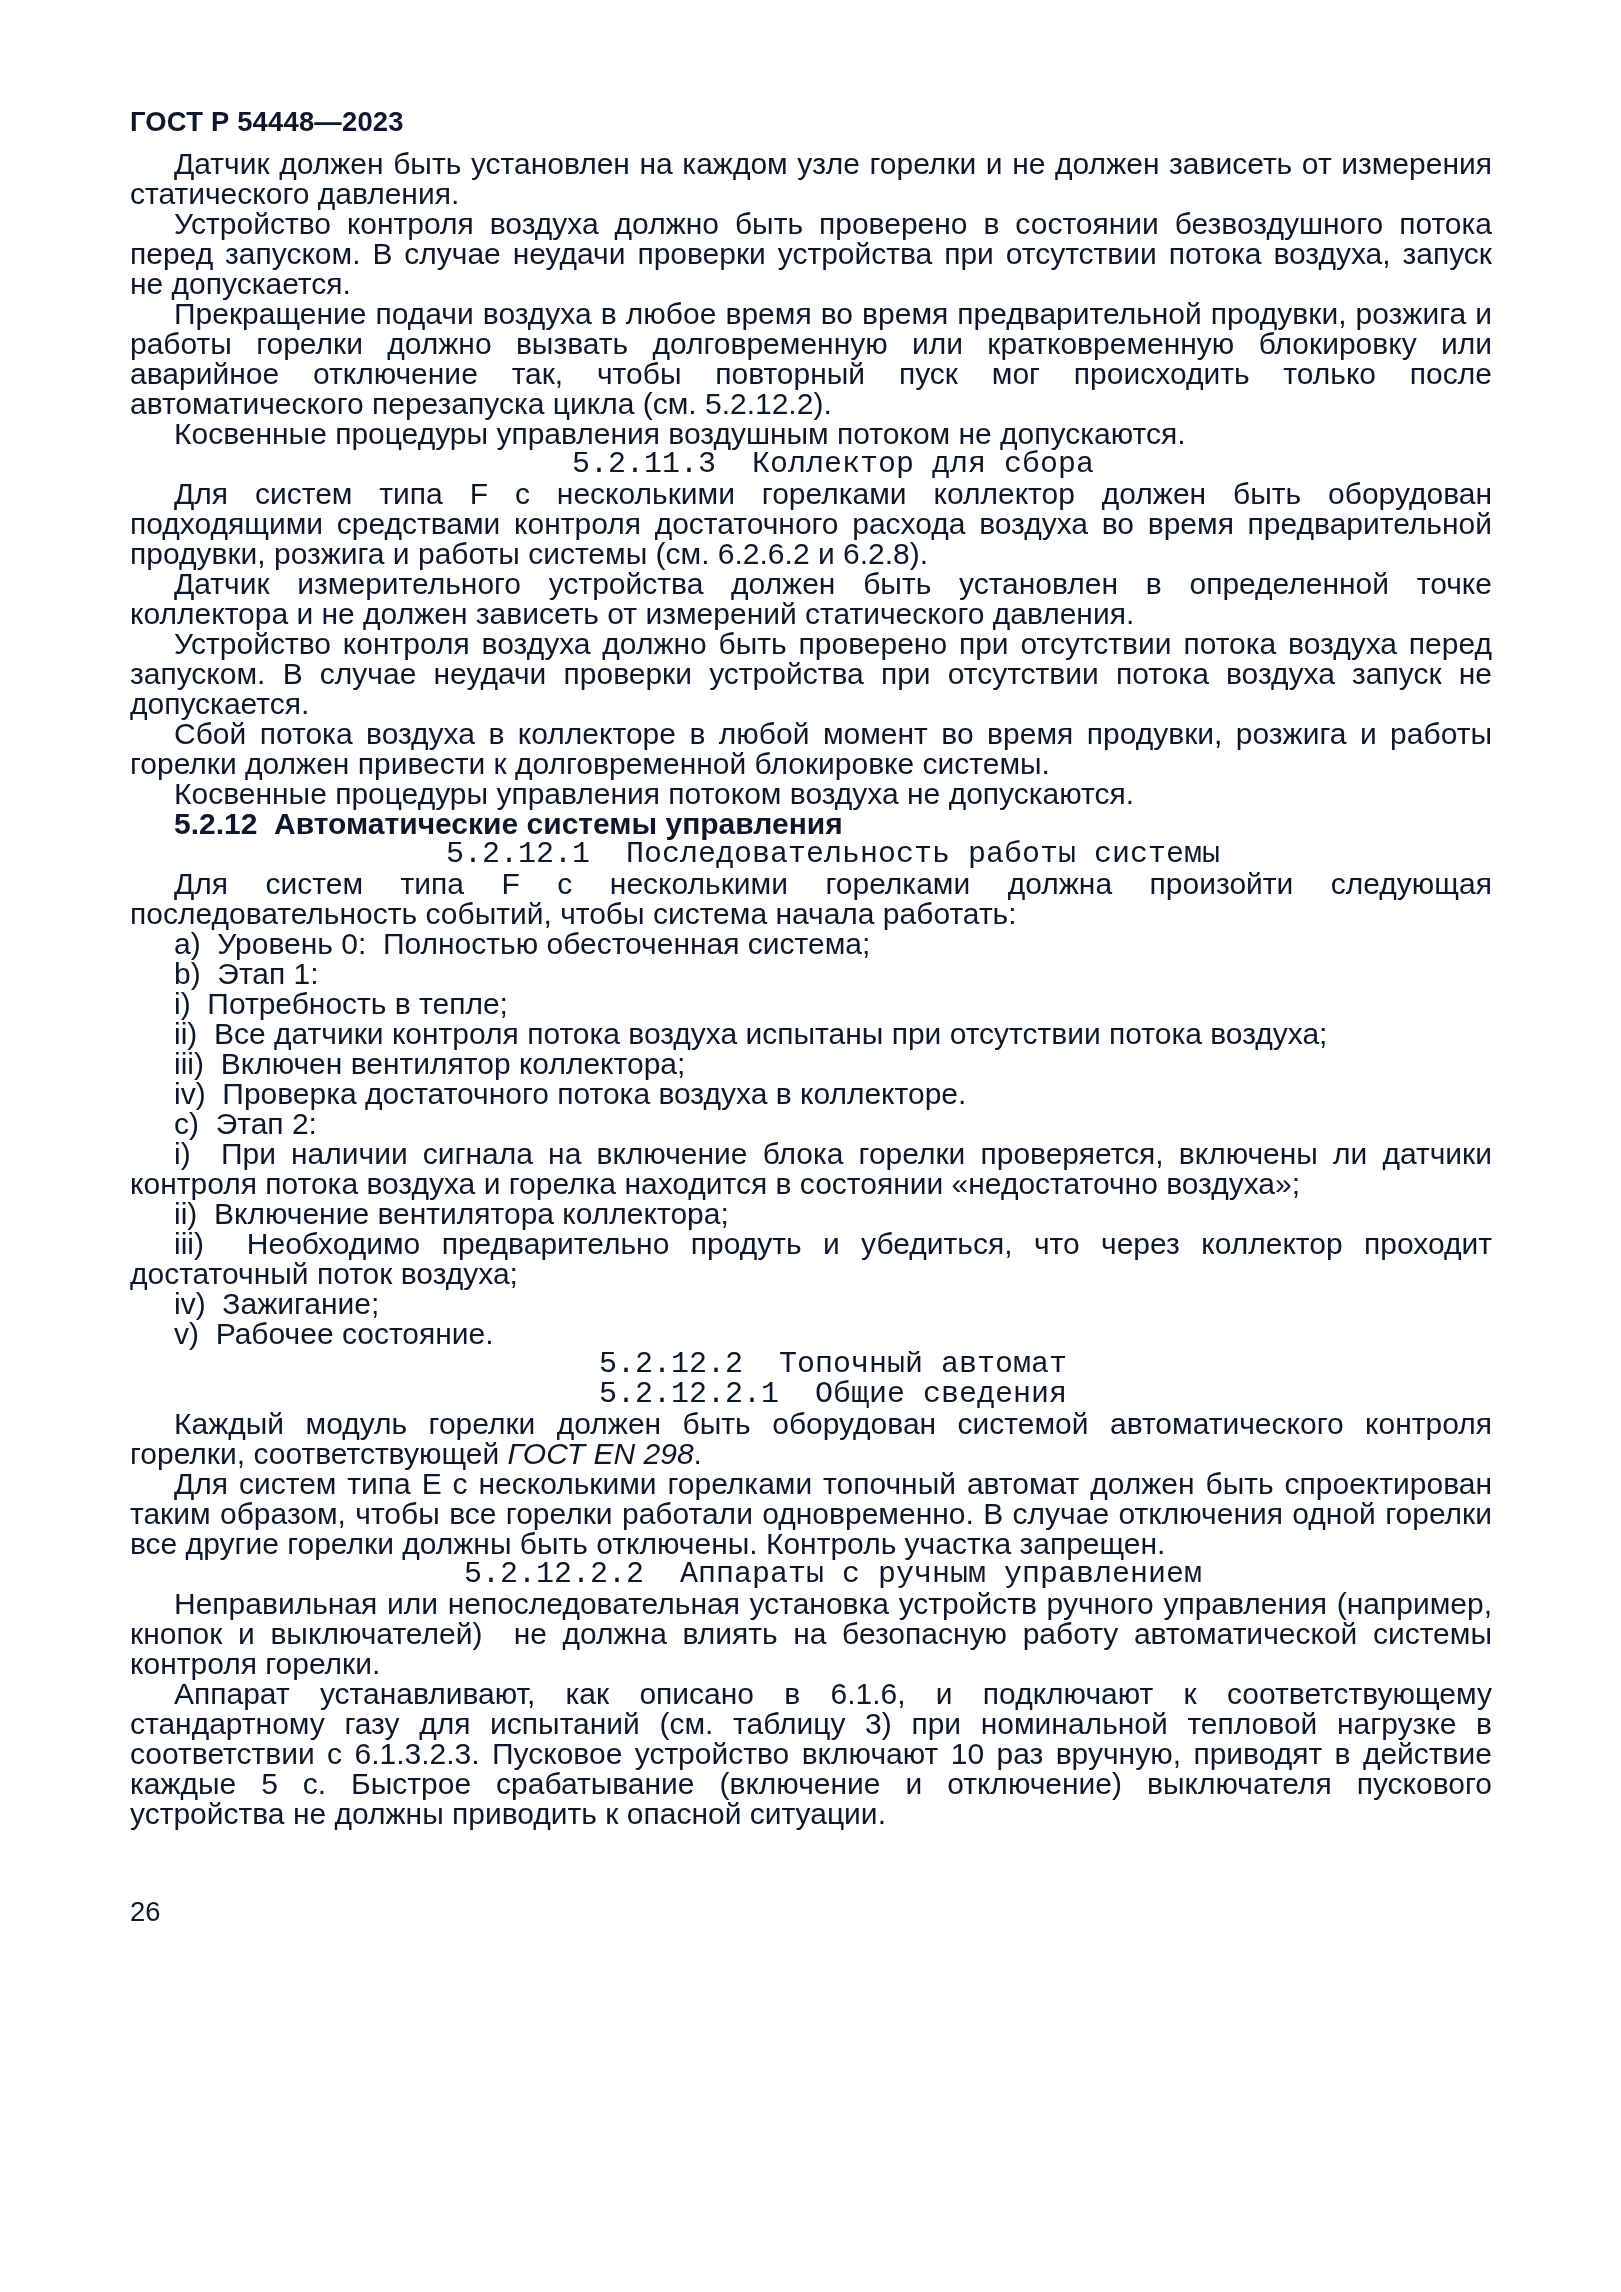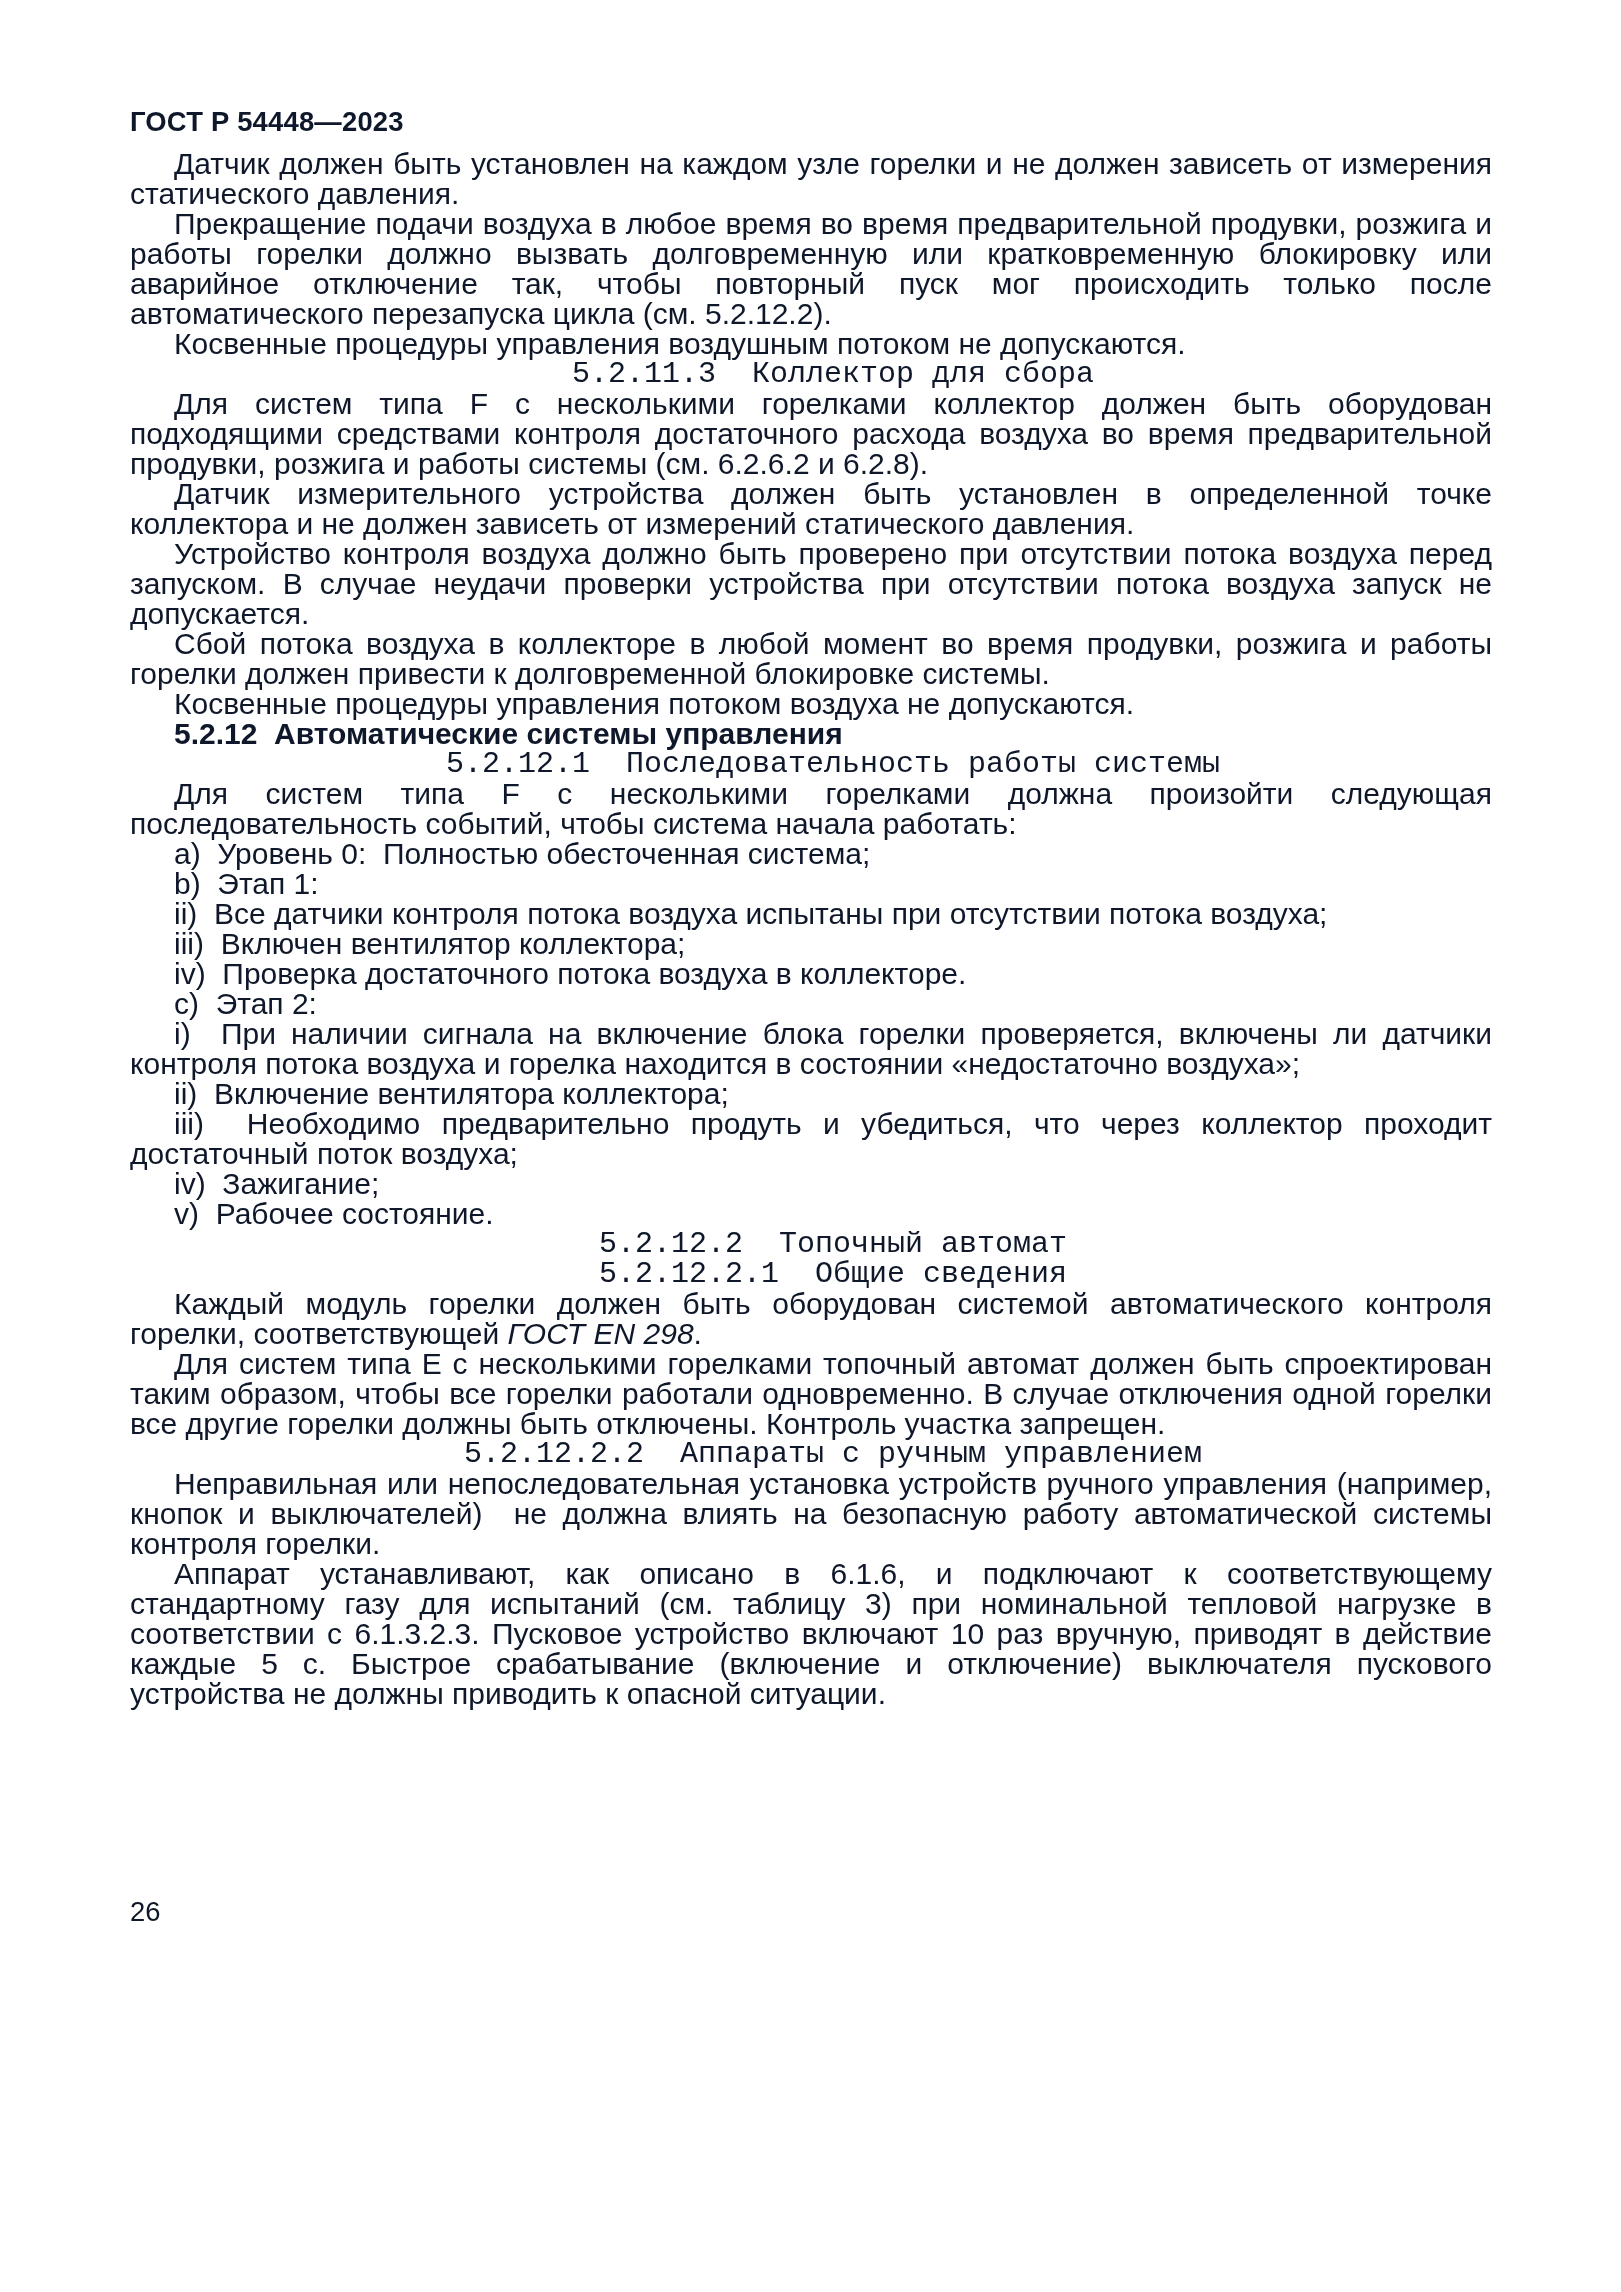--- a/index.html
+++ b/index.html
@@ -60,33 +60,35 @@
   </style>
 </head>
 <body>
 
 <div class="page">
 
   <div class="header">ГОСТ Р 54448—2023</div>
 
   <div class="content">
     <p class="body">Датчик должен быть установлен на каждом узле горелки и не должен зависеть от измерения статического давления.</p>
+    <p class="body">Устройство контроля воздуха должно быть проверено в состоянии безвоздушного потока перед запуском. В случае неудачи проверки устройства при отсутствии потока воздуха, запуск не допускается.</p>
     <p class="body">Прекращение подачи воздуха в любое время во время предварительной продувки, розжига и работы горелки должно вызвать долговременную или кратковременную блокировку или аварийное отключение так, чтобы повторный пуск мог происходить только после автоматического перезапуска цикла (см. 5.2.12.2).</p>
     <p class="body">Косвенные процедуры управления воздушным потоком не допускаются.</p>
     <p class="subheading">5.2.11.3&nbsp;&nbsp;Коллектор для сбора</p>
     <p class="body">Для систем типа F с несколькими горелками коллектор должен быть оборудован подходящими средствами контроля достаточного расхода воздуха во время предварительной продувки, розжига и работы системы (см. 6.2.6.2 и 6.2.8).</p>
     <p class="body">Датчик измерительного устройства должен быть установлен в определенной точке коллектора и не должен зависеть от измерений статического давления.</p>
     <p class="body">Устройство контроля воздуха должно быть проверено при отсутствии потока воздуха перед запуском. В случае неудачи проверки устройства при отсутствии потока воздуха запуск не допускается.</p>
     <p class="body">Сбой потока воздуха в коллекторе в любой момент во время продувки, розжига и работы горелки должен привести к долговременной блокировке системы.</p>
     <p class="body">Косвенные процедуры управления потоком воздуха не допускаются.</p>
     <p class="heading">5.2.12&nbsp;&nbsp;Автоматические системы управления</p>
     <p class="subheading">5.2.12.1&nbsp;&nbsp;Последовательность работы системы</p>
     <p class="body">Для систем типа F с несколькими горелками должна произойти следующая последовательность событий, чтобы система начала работать:</p>
     <p class="list">a)&nbsp;&nbsp;Уровень 0:&nbsp; Полностью обесточенная система;</p>
     <p class="list">b)&nbsp;&nbsp;Этап 1:</p>
+    <p class="list">i)&nbsp;&nbsp;Потребность в тепле;</p>
     <p class="list">ii)&nbsp;&nbsp;Все датчики контроля потока воздуха испытаны при отсутствии потока воздуха;</p>
     <p class="list">iii)&nbsp;&nbsp;Включен вентилятор коллектора;</p>
     <p class="list">iv)&nbsp;&nbsp;Проверка достаточного потока воздуха в коллекторе.</p>
     <p class="list">c)&nbsp;&nbsp;Этап 2:</p>
     <p class="list">i)&nbsp;&nbsp;При наличии сигнала на включение блока горелки проверяется, включены ли датчики контроля потока воздуха и горелка находится в состоянии «недостаточно воздуха»;</p>
     <p class="list">ii)&nbsp;&nbsp;Включение вентилятора коллектора;</p>
     <p class="list">iii)&nbsp;&nbsp;Необходимо предварительно продуть и убедиться, что через коллектор проходит достаточный поток воздуха;</p>
     <p class="list">iv)&nbsp;&nbsp;Зажигание;</p>
     <p class="list">v)&nbsp;&nbsp;Рабочее состояние.</p>
     <p class="subheading">5.2.12.2&nbsp;&nbsp;Топочный автомат</p>

